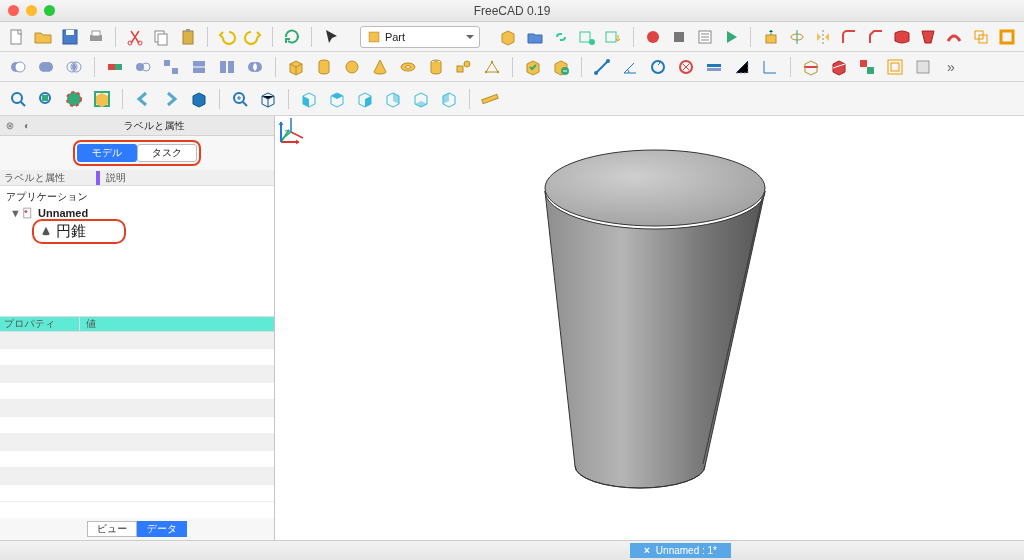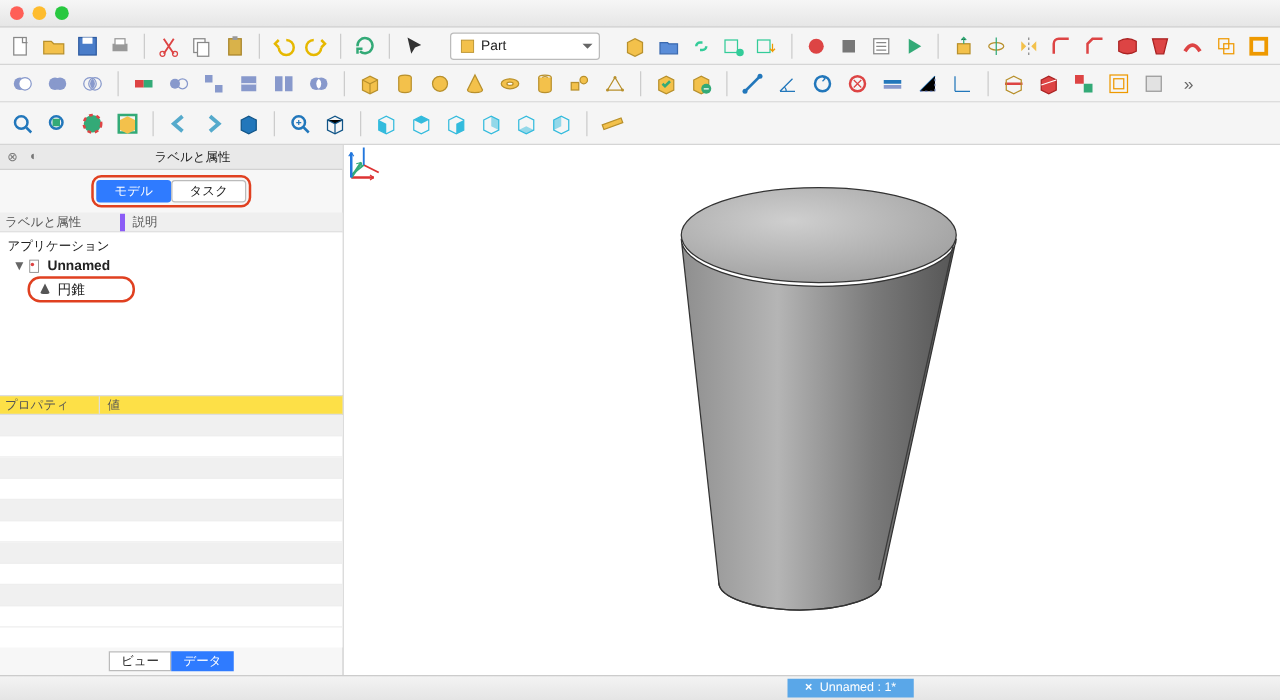--- a/index.html
+++ b/index.html
@@ -36,24 +36,24 @@
   .tree-head { display:flex; height:16px; background:#efefef; border-bottom:1px solid #ddd; font-size:10px; color:#555; align-items:center; }
   .tree-head .c1{ width:100px; padding-left:4px; border-right:4px solid #8b5cf6;}
   .tree-head .c2{ flex:1; padding-left:6px;}
   .tree { flex:0 0 130px; background:#fff; overflow:auto; }
   .tree-row { display:flex; align-items:center; height:18px; padding-left:4px; }
   .tree-row .arrow { width:10px; color:#666; }
   .tree-row .icon { width:16px; display:flex; align-items:center; justify-content:center; }
   .tree-row .text { padding-left:2px; }
   .tree-row.app { font-size:10px;align-items:flex-end; }
   .tree-row.doc { font-size:11px; font-weight:bold; padding-left:10px; }
-  .tree-row.obj { font-size:11px; padding-left:22px; }
+  .tree-row.obj { font-size:15px; padding-left:32px; }
   .obj-pill { border:2px solid #e04020; border-radius:10px; padding:1px 38px 1px 4px; display:flex; align-items:center; }
 
-  .prop-head { display:flex; height:16px; background:#fde047; border-top:1px solid #ddd; border-bottom:1px solid #ddd; font-size:10px; color:#555; align-items:center; }
+  .prop-head { display:flex; height:16px; background:#5eead4; border-top:1px solid #ddd; border-bottom:1px solid #ddd; font-size:10px; color:#555; align-items:center; }
   .prop-head .c1{ width:80px; padding-left:4px; border-right:1px solid #ddd;}
   .prop-head .c2{ flex:1; padding-left:6px;}
   .prop-grid { flex:1; background:#fff; }
   .prop-grid .row{ height:17px; border-bottom:1px solid #eee;}
   .prop-grid .row:nth-child(odd){ background:#f0f0f0;}
   .bottom-tabs { display:flex; justify-content:center; padding:3px; }
   .btab { width:50px; height:16px; font-size:10px; display:flex; align-items:center; justify-content:center; }
   .btab.view { background:#fff; border:1px solid #bbb; }
   .btab.data { background:#2f7bff; color:#fff; }
 
@@ -77,20 +77,21 @@
 </style>
 </head>
 <body>
 
 <div class="titlebar">
   <div class="traffic">
     <div class="dot red"></div>
     <div class="dot yellow"></div>
     <div class="dot green"></div>
   </div>
+  <div class="title">FreeCAD 0.19</div>
 </div>
 
 <div class="toolbar row1">
   <div class="tb-btn">
       <svg class="ico" viewBox="0 0 20 20">
         <rect x="4" y="3" width="10" height="14" fill="#fff" stroke="#888"></rect>
         <path d="M11 3v4h4" fill="none" stroke="#888"></path>
       </svg>
     </div>
   <div class="tb-btn">

